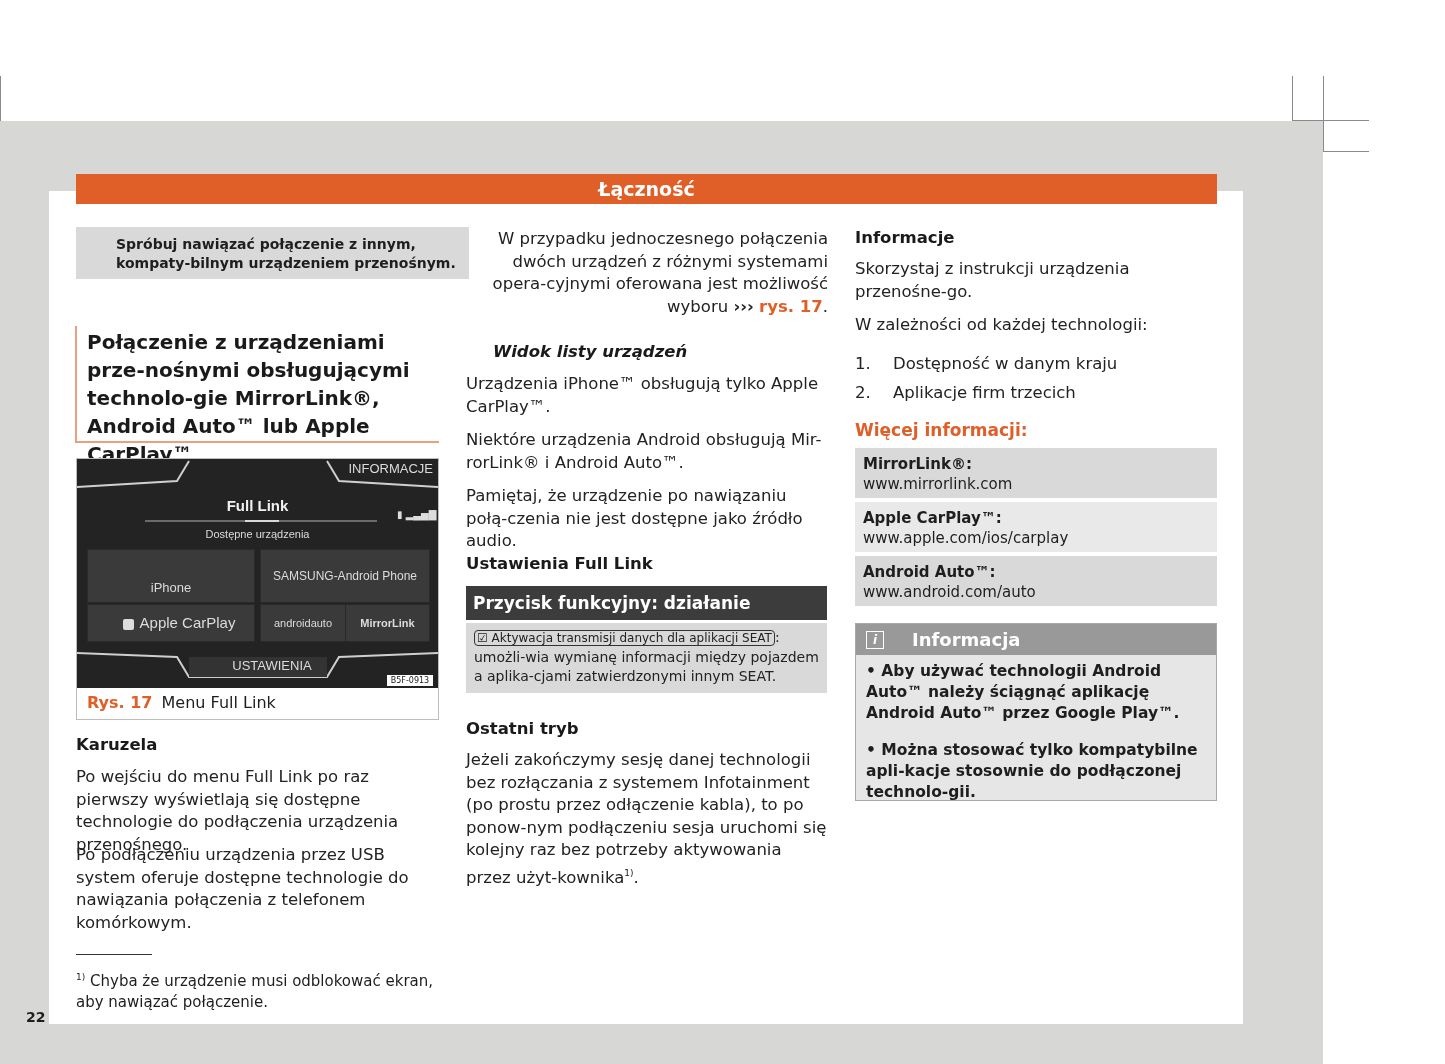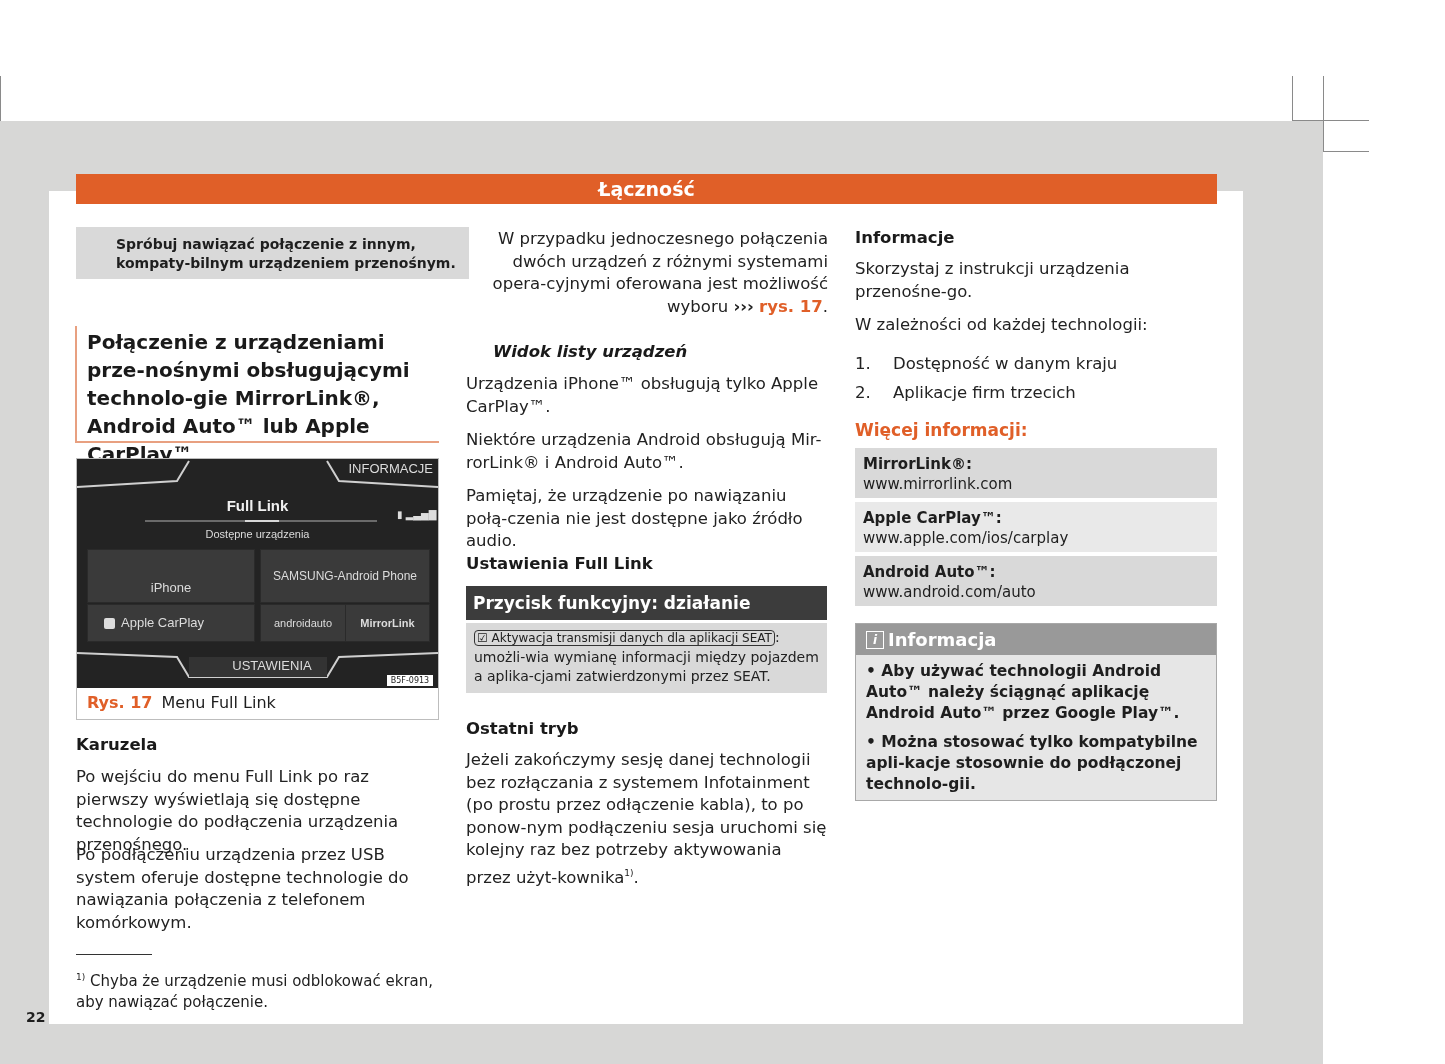--- a/index.html
+++ b/index.html
@@ -59,21 +59,21 @@
     <div class="abs scr-text" style="left:0;top:38px;width:361px;font-size:15px;font-weight:bold;text-align:center;color:#f0f0f0;">Full Link</div>
     <div class="abs" style="left:320px;top:50px;color:#ddd;font-size:10px;">▮ ▂▃▅▇</div>
     <div class="abs scr-text" style="left:0;top:69px;width:361px;font-size:11px;text-align:center;">Dostępne urządzenia</div>
     <div class="abs tile" style="left:10px;top:90px;width:166px;height:52px;">
       <div class="scr-text" style="text-align:center;line-height:52px;font-size:13px;margin-top:12px;">iPhone</div>
     </div>
     <div class="abs tile" style="left:183px;top:90px;width:168px;height:52px;">
       <div class="scr-text" style="text-align:center;line-height:52px;font-size:12px;">SAMSUNG-Android Phone</div>
     </div>
     <div class="abs tile" style="left:10px;top:145px;width:166px;height:36px;">
-      <div class="scr-text" style="line-height:36px;font-size:13px;padding-left:16px;"><span style="display:inline-block;width:11px;height:11px;background:#ddd;border-radius:2px;vertical-align:middle;margin-right:6px;"></span><span>Apple CarPlay</span></div>
+      <div class="scr-text" style="text-align:center;line-height:36px;font-size:15px;padding-left:16px;"><span style="display:inline-block;width:11px;height:11px;background:#ddd;border-radius:2px;vertical-align:middle;margin-right:6px;"></span><span>Apple CarPlay</span></div>
     </div>
     <div class="abs tile" style="left:183px;top:145px;width:84px;height:36px;">
       <div class="scr-text" style="text-align:center;line-height:36px;font-size:11px;">androidauto</div>
     </div>
     <div class="abs tile" style="left:268px;top:145px;width:83px;height:36px;">
       <div class="scr-text" style="text-align:center;line-height:36px;font-size:11px;font-weight:bold;">MirrorLink</div>
     </div>
     <div class="abs scr-text" style="left:112px;top:199px;width:166px;text-align:center;font-size:13px;">USTAWIENIA</div>
     <div class="abs" style="left:310px;top:216px;width:46px;height:11px;background:#fff;color:#222;font-size:8px;text-align:center;line-height:11px;">B5F-0913</div>
   </div>
@@ -105,21 +105,21 @@
 <p class="abs body-text" style="left:466px;top:429px;width:362px;">Niektóre urządzenia Android obsługują Mir-rorLink® i Android Auto™.</p>
 <p class="abs body-text" style="left:466px;top:485px;width:362px;">Pamiętaj, że urządzenie po nawiązaniu połą-czenia nie jest dostępne jako źródło audio.</p>
 
 <div class="abs h-sub" style="left:466px;top:554px;">Ustawienia Full Link</div>
 
 <div class="abs" style="left:466px;top:586px;width:361px;height:34px;background:#3c3c3c;">
   <div style="color:#fff;font-weight:bold;font-size:17px;line-height:34px;padding-left:7px;">Przycisk funkcyjny: działanie</div>
 </div>
 <div class="abs notebox" style="left:466px;top:623px;width:361px;height:70px;">
   <p style="padding:5px 8px 0 8px;font-size:14px;line-height:19px;color:#222;">
-    <span style="border:1px solid #333;border-radius:4px;padding:0 2px;font-size:12px;"><span>☑</span> <span>Aktywacja transmisji danych dla aplikacji SEAT</span></span><span>: umożli-wia wymianę informacji między pojazdem a aplika-cjami zatwierdzonymi przez SEAT.</span>
+    <span style="border:1px solid #333;border-radius:4px;padding:0 2px;font-size:12px;"><span>☑</span> <span>Aktywacja transmisji danych dla aplikacji SEAT</span></span><span>: umożli-wia wymianę informacji między pojazdem a aplika-cjami zatwierdzonymi innym SEAT.</span>
   </p>
 </div>
 
 <div class="abs h-sub" style="left:466px;top:719px;">Ostatni tryb</div>
 <p class="abs body-text" style="left:466px;top:749px;width:362px;">
   <span>Jeżeli zakończymy sesję danej technologii bez rozłączania z systemem Infotainment (po prostu przez odłączenie kabla), to po ponow-nym podłączeniu sesja uruchomi się kolejny raz bez potrzeby aktywowania przez użyt-kownika</span><sup>1)</sup>.
 </p>
 
 <div class="abs h-sub" style="left:855px;top:228px;">Informacje</div>
 <p class="abs body-text" style="left:855px;top:258px;width:362px;">Skorzystaj z instrukcji urządzenia przenośne-go.</p>
@@ -152,19 +152,19 @@
 <div class="abs notebox" style="left:855px;top:556px;width:362px;height:50px;">
   <div style="padding:6px 8px 0;font-size:15px;line-height:20px;">
     <div style="font-weight:bold;">Android Auto™:</div>
     <div>www.android.com/auto</div>
   </div>
 </div>
 
 <div class="abs" style="left:855px;top:623px;width:360px;height:176px;border:1px solid #a8a8a8;background:#e6e6e6;">
   <div style="height:31px;background:#999999;display:flex;align-items:center;">
     <span style="margin-left:10px;width:16px;height:16px;border:1.5px solid #fff;color:#fff;font-size:12px;font-style:italic;font-weight:bold;text-align:center;line-height:16px;">i</span>
-    <span style="margin-left:4px;color:#fff;font-weight:bold;font-size:18px;">Informacja</span>
+    <span style="margin-left:28px;color:#fff;font-weight:bold;font-size:18px;">Informacja</span>
   </div>
   <div style="padding:6px 10px 0 10px;font-weight:bold;font-size:15.5px;line-height:21px;color:#1e1e1e;">
-    <p style="margin-bottom:8px;">• <span>Aby używać technologii Android Auto™ należy ściągnąć aplikację Android Auto™ przez Google Play™.</span></p>
+    <p style="margin-bottom:16px;">• <span>Aby używać technologii Android Auto™ należy ściągnąć aplikację Android Auto™ przez Google Play™.</span></p>
     <p>• <span>Można stosować tylko kompatybilne apli-kacje stosownie do podłączonej technolo-gii.</span></p>
   </div>
 </div>
 
 </body></html>

